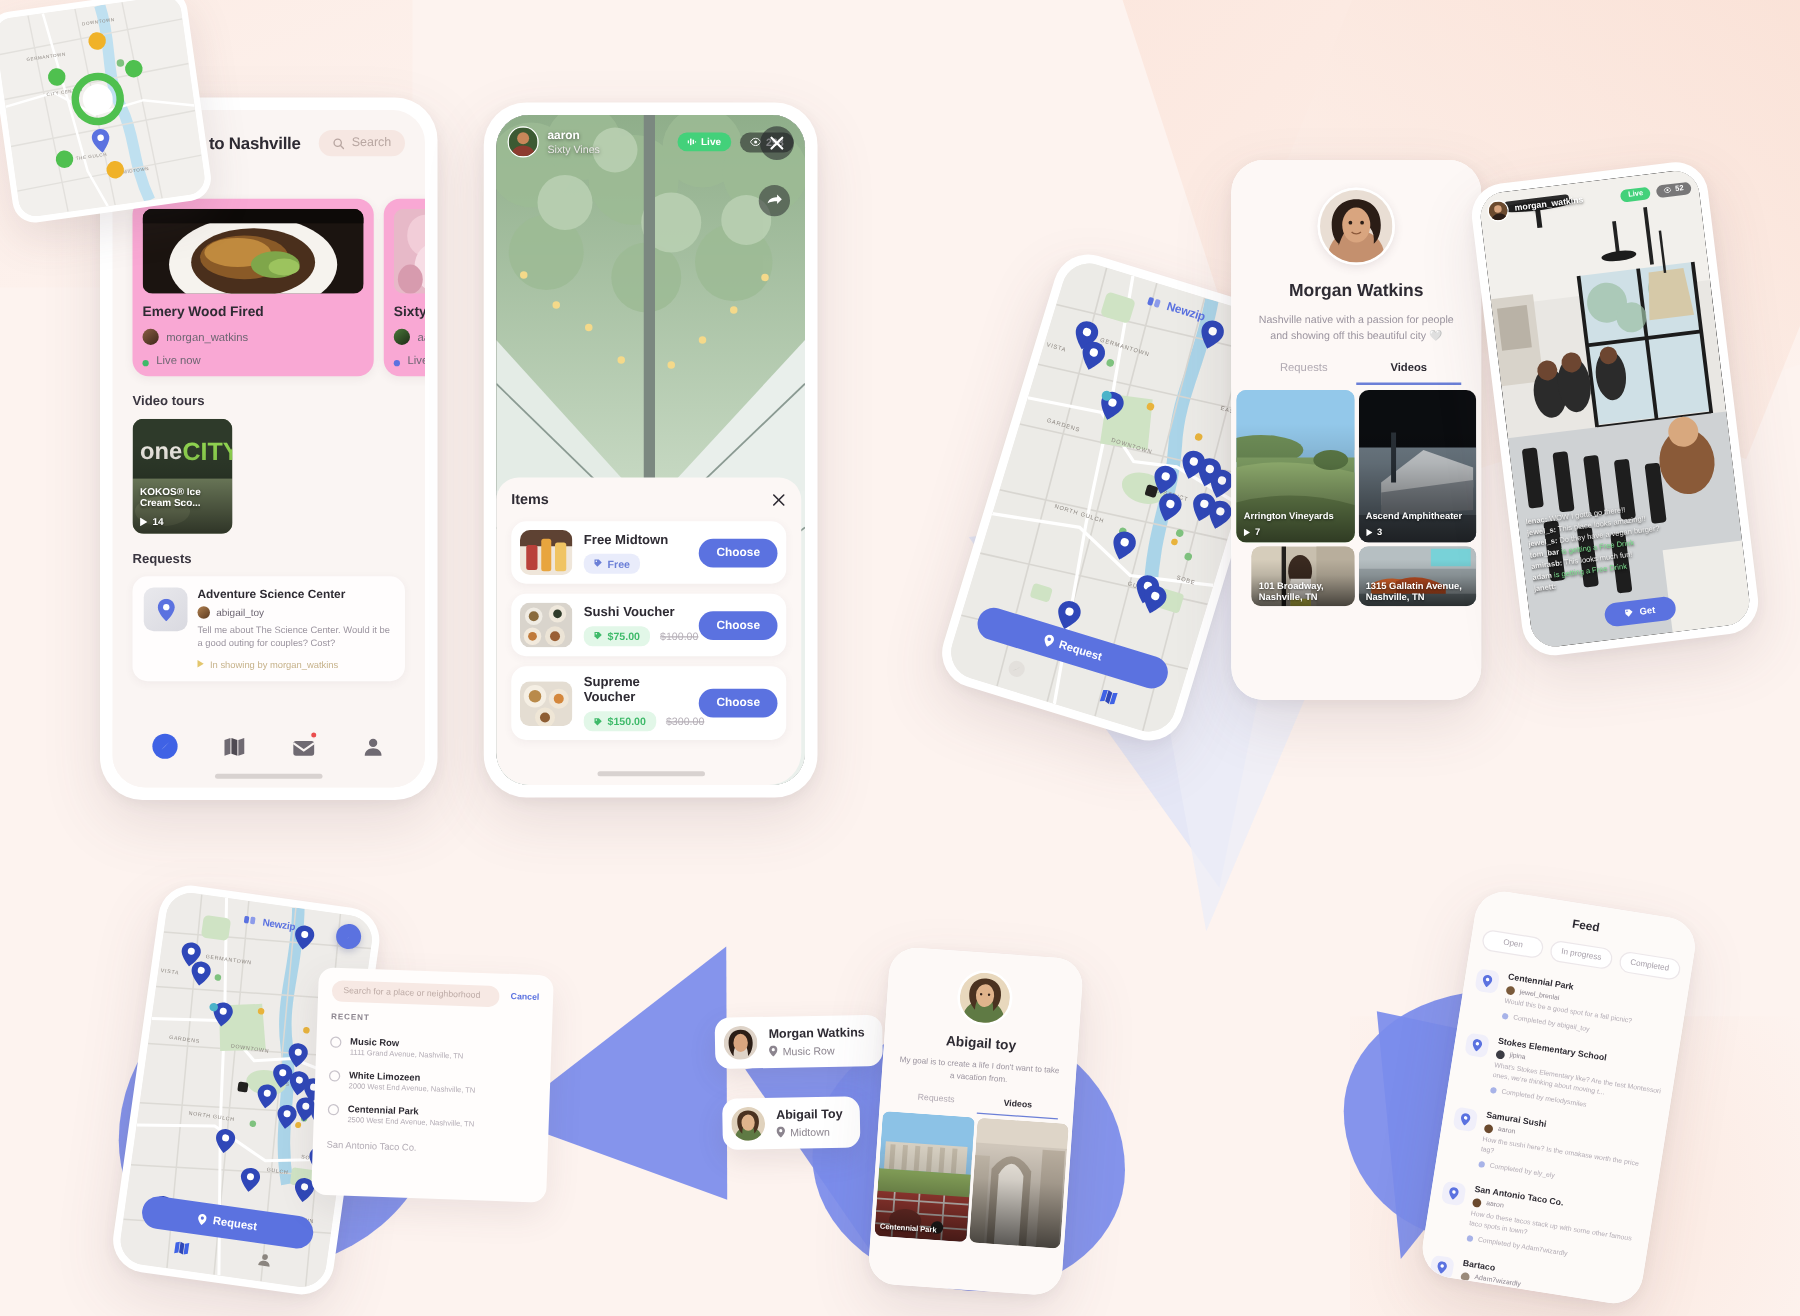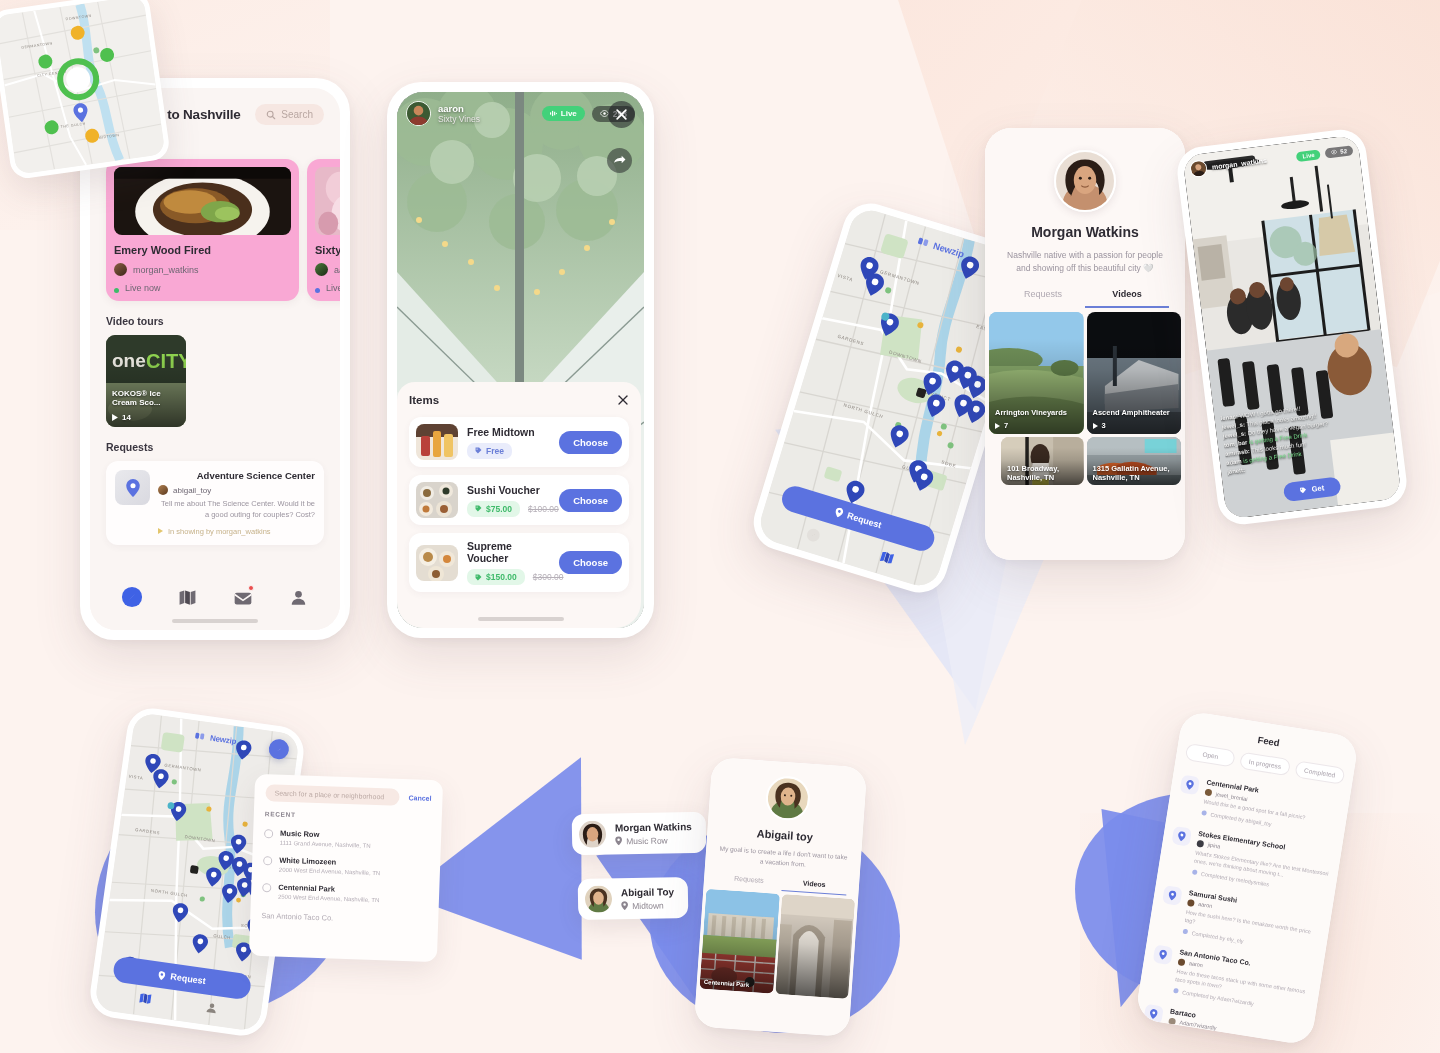--- a/index.html
+++ b/index.html
@@ -80,21 +80,21 @@
 
   .vid-row { display:flex; gap:6px; }
   .vid-card { position:relative; width:80px; height:92px; border-radius:9px; overflow:hidden; flex:0 0 auto; }
   .vid-shade { position:absolute; inset:0; background:linear-gradient(to top, rgba(0,0,0,.62) 0%, rgba(0,0,0,.12) 52%, rgba(0,0,0,0) 78%); }
   .vid-label { position:absolute; left:6px; right:5px; bottom:19px; color:#fff; font-size:8px;
     font-weight:700; line-height:1.22; text-shadow:0 1px 2px rgba(0,0,0,.55); }
   .vid-plays { position:absolute; left:6px; bottom:5px; display:flex; align-items:center; gap:4px;
     color:#fff; font-size:8px; font-weight:600; text-shadow:0 1px 2px rgba(0,0,0,.55); }
 
   .req-card { background:#fffdfd; border-radius:12px; padding:9px; display:flex; gap:8px;
-    box-shadow:0 2px 7px rgba(80,60,70,.05);text-align:right; }
+    box-shadow:0 2px 7px rgba(80,60,70,.05); }
   .req-thumb { width:35px; height:35px; border-radius:8px; flex:0 0 auto; position:relative;
     background:linear-gradient(140deg,#e9e9ed,#d9d9e0); display:flex; align-items:center; justify-content:center; }
   .req-title { font-size:9.5px; font-weight:700; color:#2e2b33; }
   .req-user { display:flex; align-items:center; gap:5px; margin-top:4px; }
   .req-uava { width:10px; height:10px; border-radius:50%; }
   .req-uname { font-size:8px; color:#6d6672; }
   .req-body { font-size:7.5px; color:#9b949f; line-height:1.45; margin-top:4px; }
   .req-status { display:flex; align-items:center; gap:5px; margin-top:6px;
     font-size:7.5px; color:#c6b28a; }
   .req-status .tri { width:0;height:0;border-left:5px solid #e3c66d;

